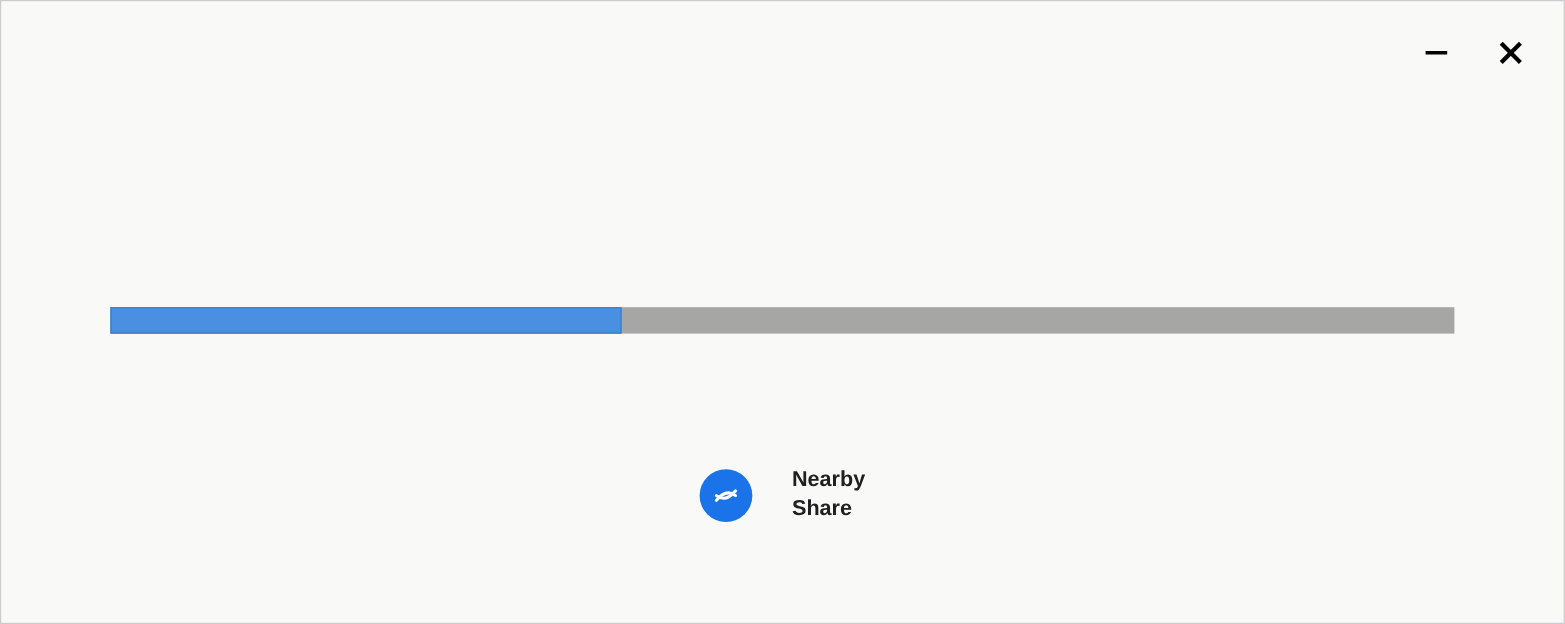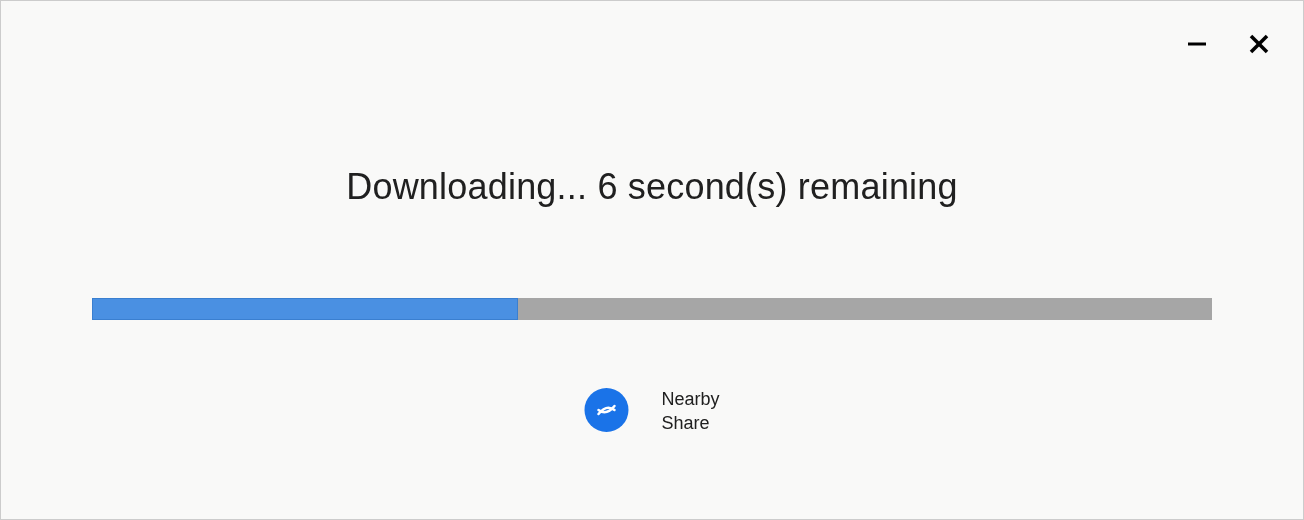--- a/index.html
+++ b/index.html
@@ -71,23 +71,24 @@
       height: 100%;
       background: #4a90e2;
       border: 1px solid #3a7fd0;
     }
     .nearby-share {
       position: absolute;
       bottom: 84px;
       left: 50%;
       transform: translateX(-50%);
       display: flex;
-      align-items: flex-start;
+      align-items: flex-end;
       gap: 33px;
       cursor: pointer;
+      font-weight: bold;
     }
     .nearby-icon {
       width: 44px;
       height: 44px;
       border-radius: 50%;
       background: #1a73e8;
       display: flex;
       align-items: center;
       justify-content: center;
     }
@@ -114,21 +115,20 @@
     <span>
       <svg width="22" height="22" viewBox="0 0 22 22">
         <line x1="3" y1="3" x2="19" y2="19" stroke="#000" stroke-width="3.5"></line>
         <line x1="19" y1="3" x2="3" y2="19" stroke="#000" stroke-width="3.5"></line>
       </svg>
     </span>
   </button>
 </div>
 
 <div class="content">
-  <div class="status-text">Downloading... 6 second(s) remaining</div>
   <div class="progress-container">
     <div class="progress-fill" style="width:38%"></div>
   </div>
 </div>
 
 <div class="nearby-share">
   <div class="nearby-icon">
     <svg width="28" height="28" viewBox="0 0 28 28">
       <path d="M 6 18 Q 14 8, 22 14" stroke="#fff" stroke-width="2.5" fill="none" stroke-linecap="round"></path>
       <path d="M 6 14 Q 14 20, 22 10" stroke="#fff" stroke-width="2.5" fill="none" stroke-linecap="round"></path>

